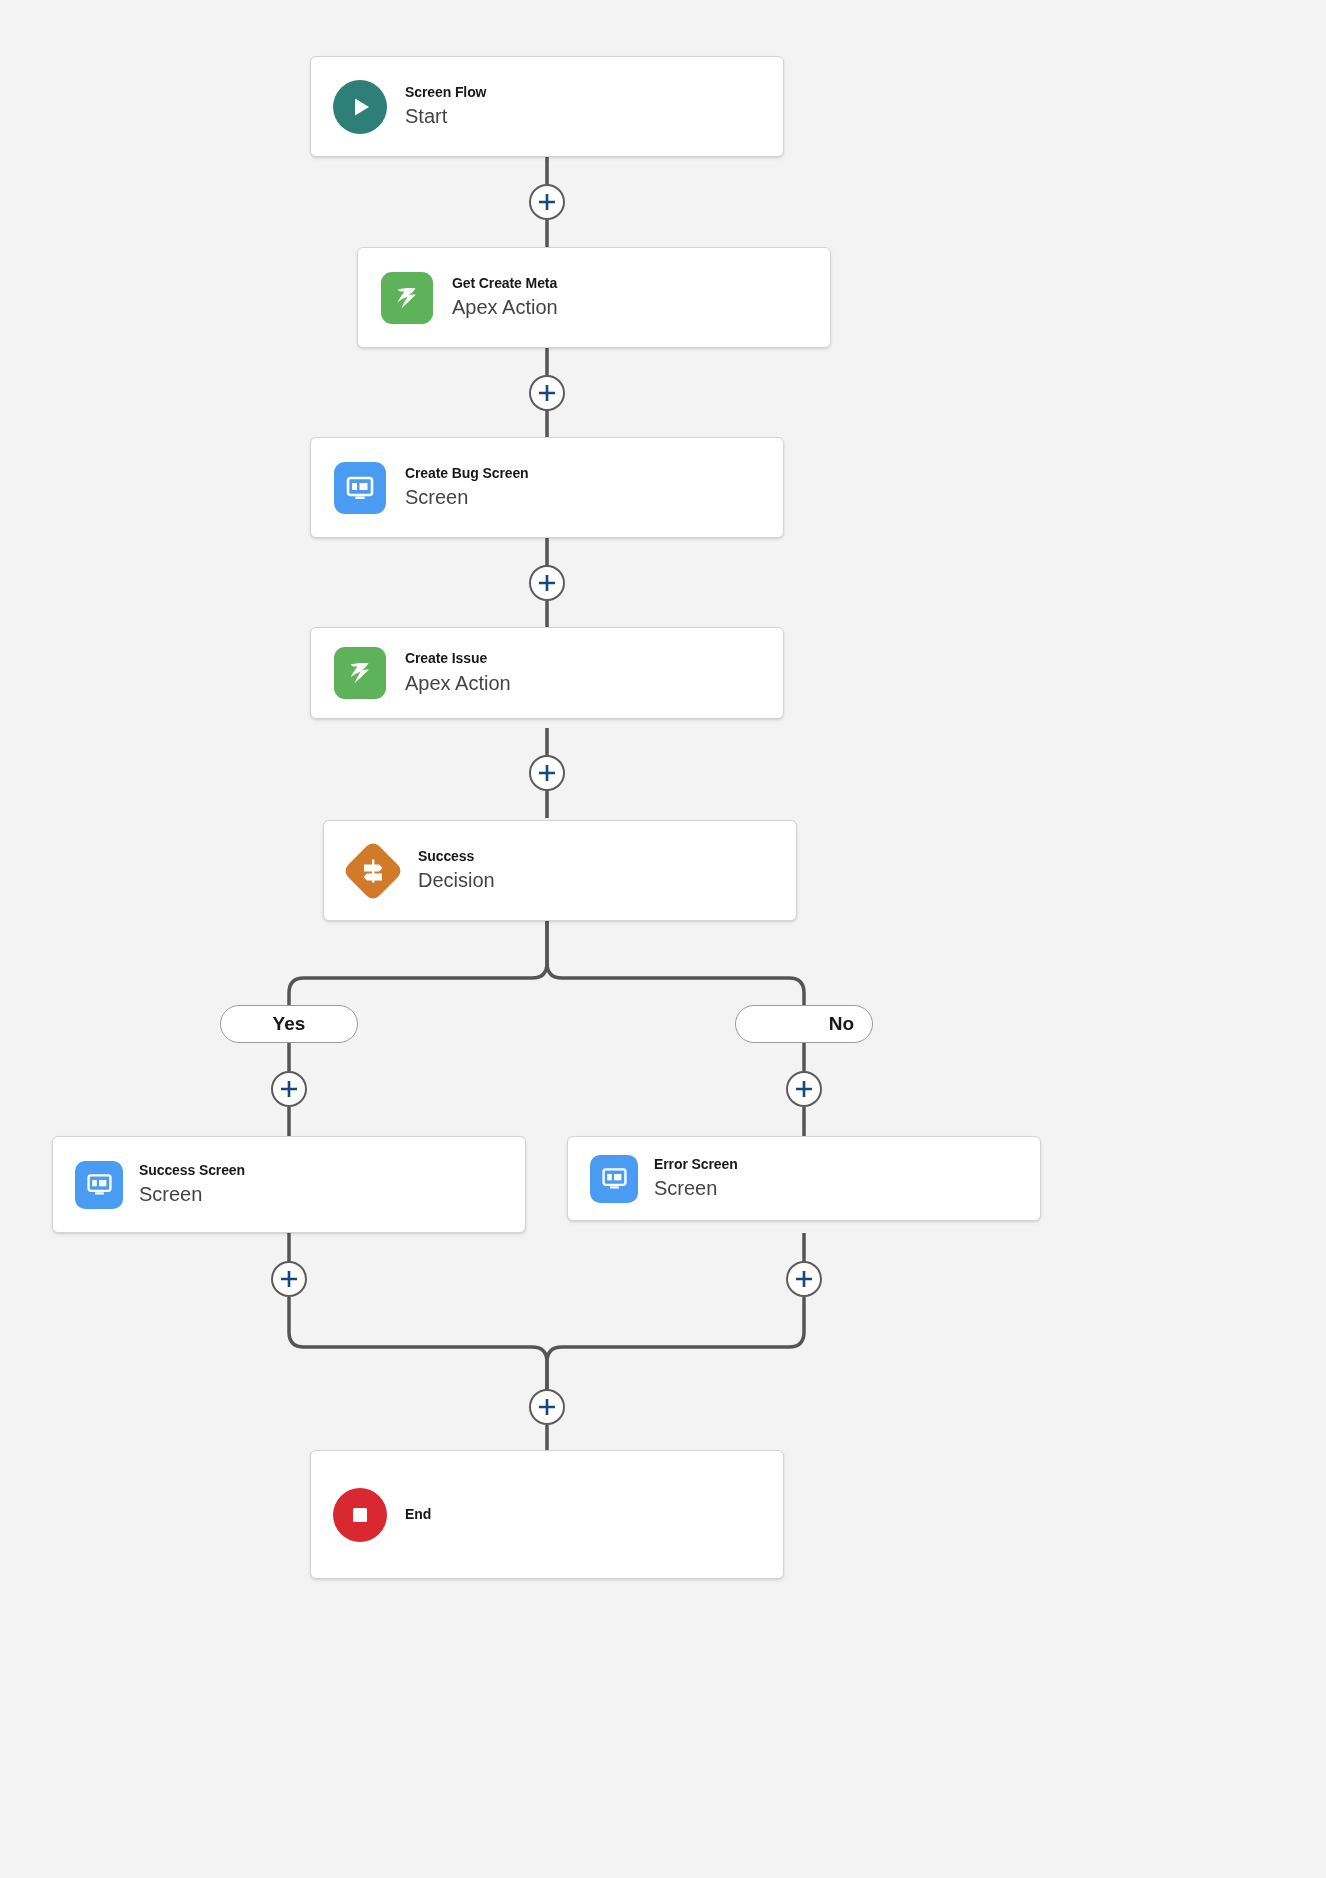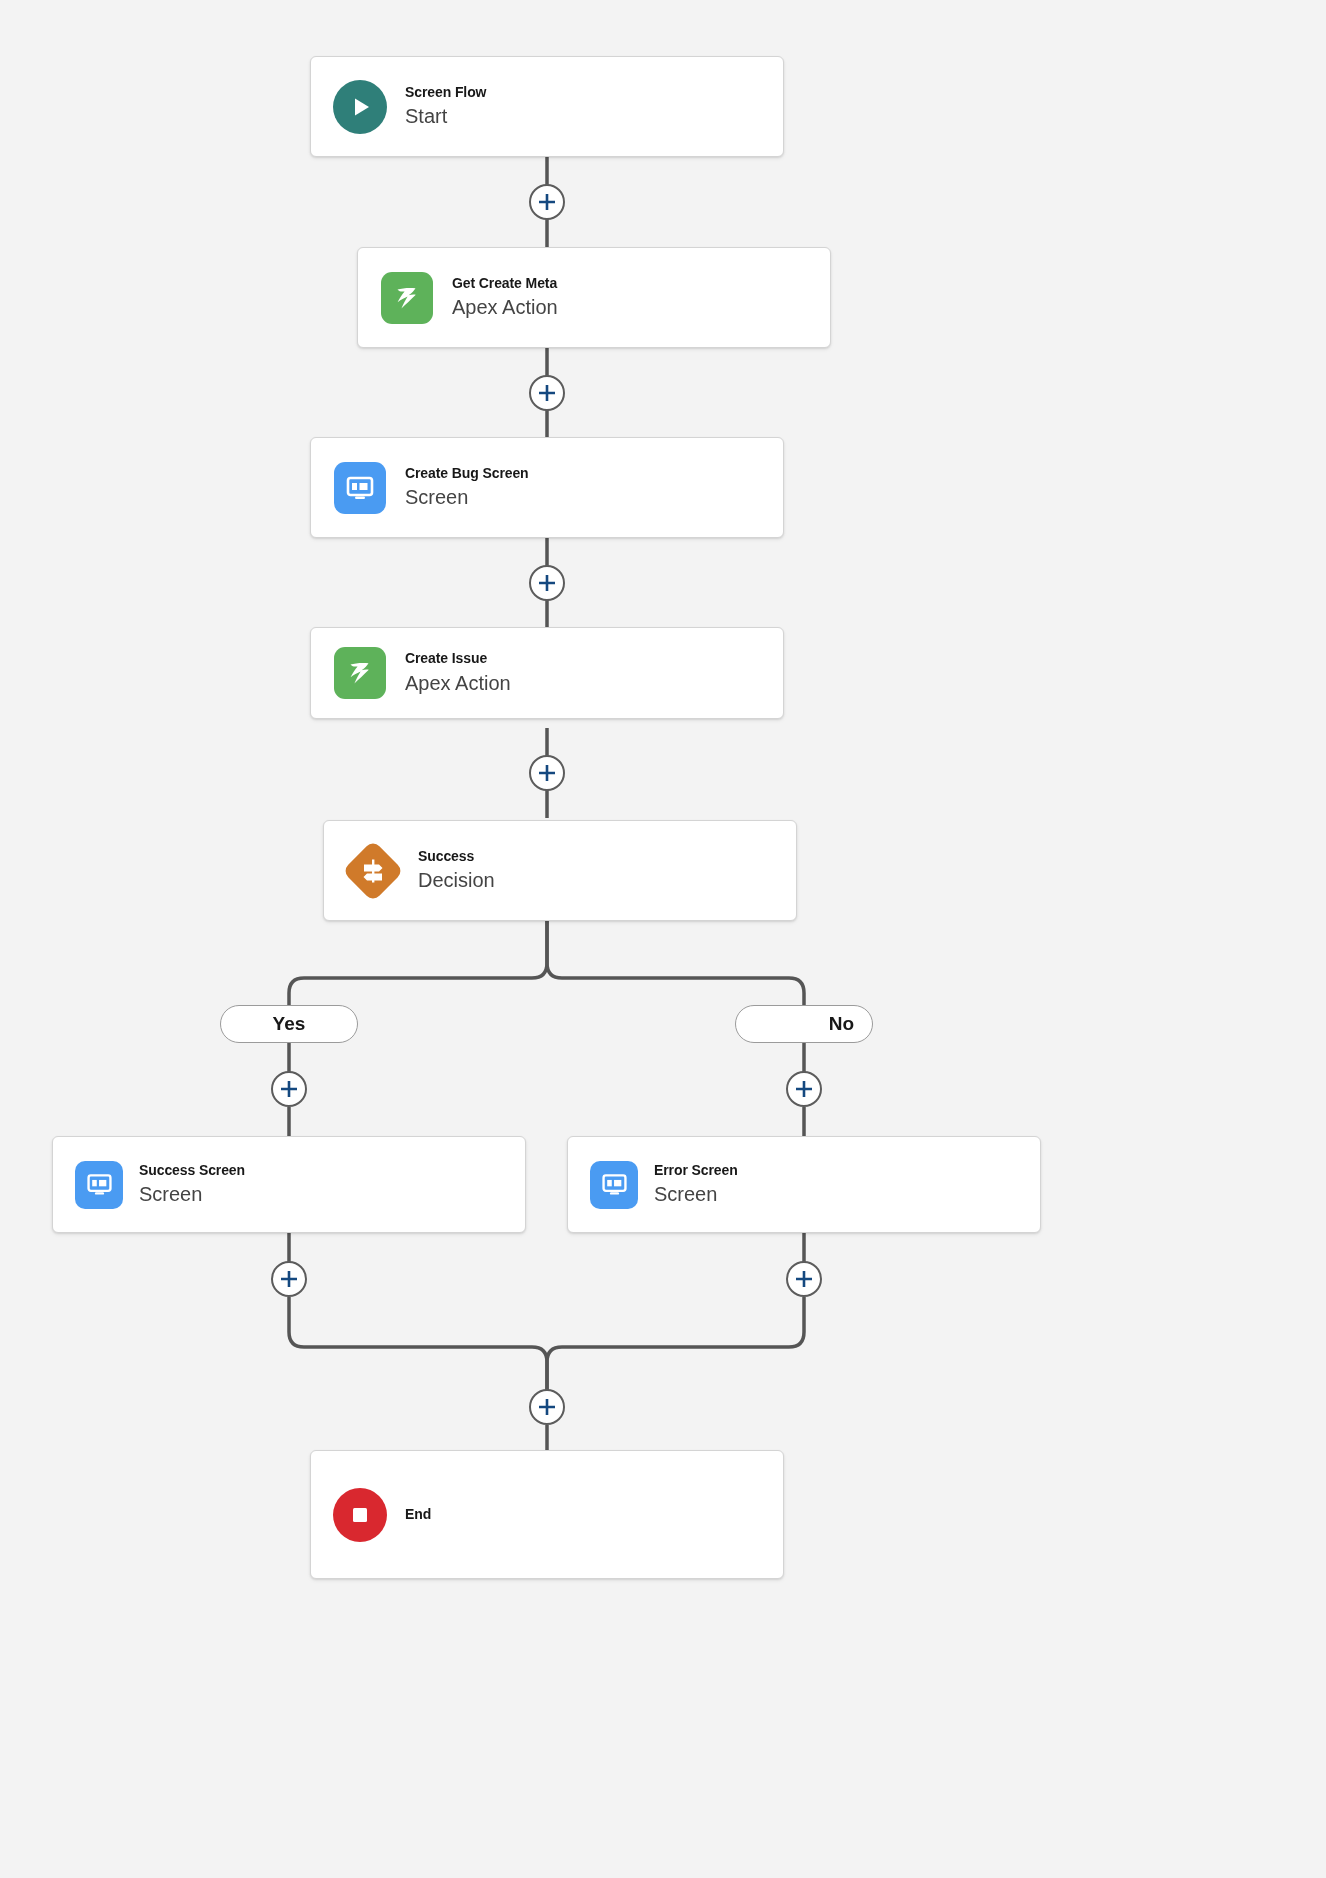--- a/index.html
+++ b/index.html
@@ -265,21 +265,21 @@
           <rect x="12" y="25.5" width="10" height="2.6" rx="1.3" fill="#ffffff"></rect>
         </svg>
       </div>
     </div>
     <div class="node-text">
       <div class="node-title">Success Screen</div>
       <div class="node-sub">Screen</div>
     </div>
   </div>
 
-  <div class="node" style="left:567px; top:1136px; width:474px; height:97px;">
+  <div class="node" style="left:567px; top:1136px; width:474px; height:85px;">
     <div class="node-icon" style="width:48px;height:48px;margin-right:16px;">
       <div class="ic-screen" style="width:48px;height:48px;border-radius:10px;">
         <svg width="31" height="31" viewBox="0 0 34 34">
           <rect x="5" y="7" width="24" height="17" rx="2.5" fill="none" stroke="#ffffff" stroke-width="2.6"></rect>
           <rect x="9" y="12" width="5" height="7" fill="#ffffff"></rect>
           <rect x="16.5" y="12" width="8" height="7" fill="#ffffff"></rect>
           <rect x="12" y="25.5" width="10" height="2.6" rx="1.3" fill="#ffffff"></rect>
         </svg>
       </div>
     </div>

